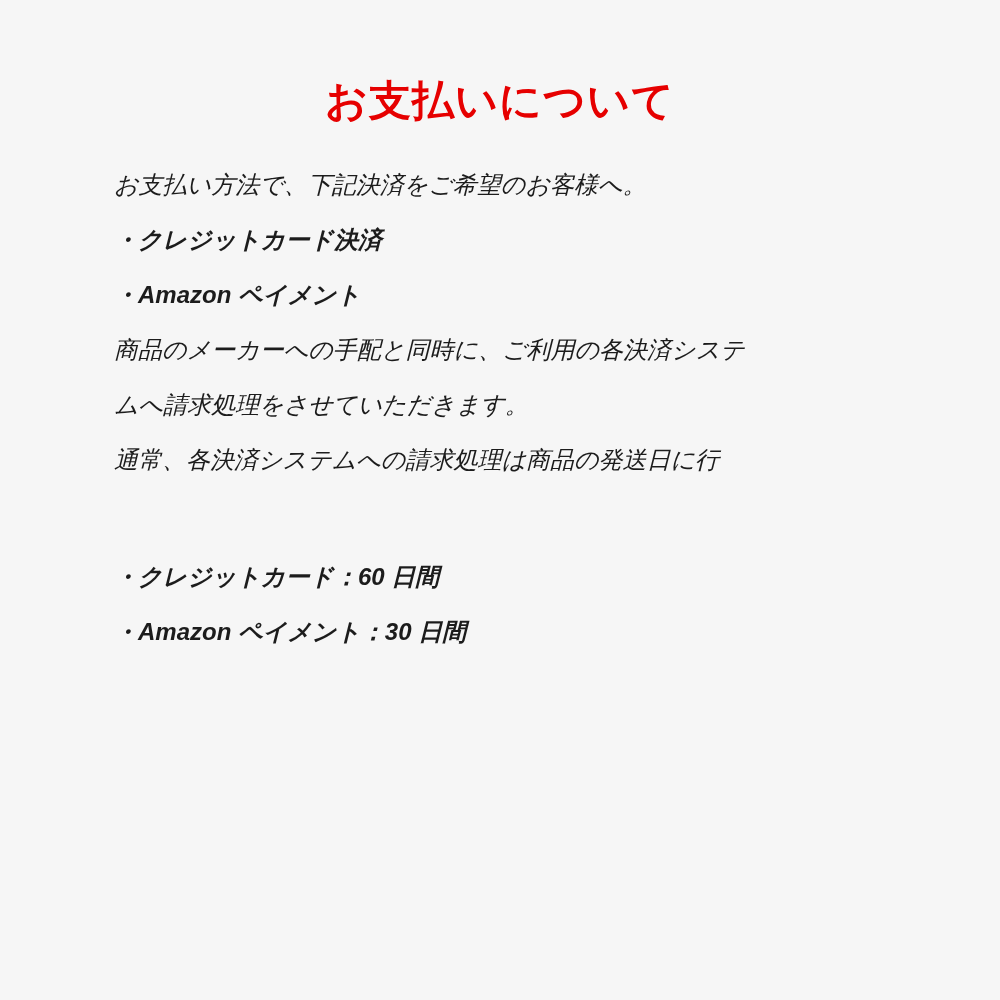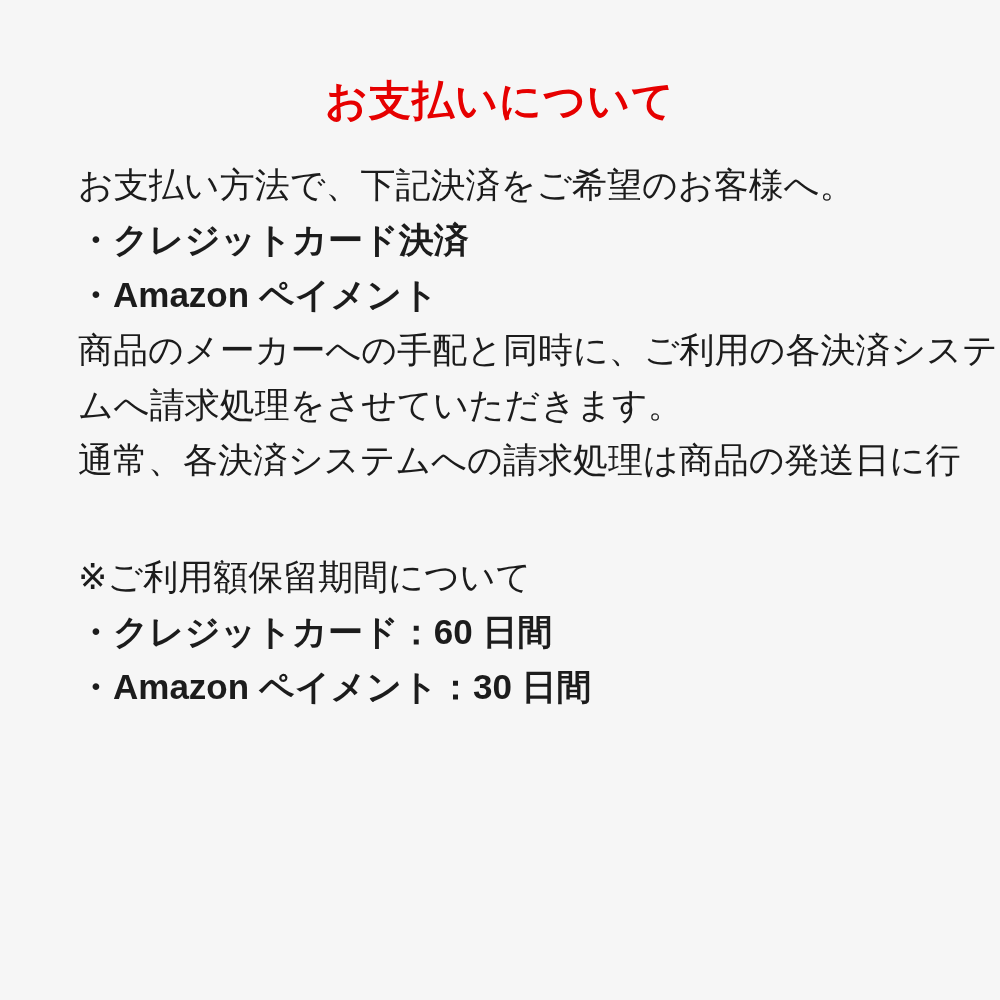--- a/index.html
+++ b/index.html
@@ -24,22 +24,23 @@
     margin: 0;
     font-size: 42px;
     line-height: 58px;
     font-weight: 700;
     text-align: center;
     color: var(--title-color, #e60000);
     letter-spacing: 1px;
   }
   .body-text {
     margin-top: 27px;
-    padding: 0 78px;
-    font-size: 35px;
+    padding: 0 114px;
+    font-size: 24px;
+    font-style: italic;
   }
   .line {
     line-height: 55px;
     white-space: nowrap;
     font-weight: 400;
   }
   .line .bold {
     font-weight: 700;
     text-align: center;
   }
@@ -53,17 +54,16 @@
 <div class="page">
   <h1 class="title">お支払いについて</h1>
   <div class="body-text" id="lines">
       <div class="line"><span class="">お支払い方法で、下記決済をご希望のお客様へ。</span></div>
       <div class="line"><span class="bold">・クレジットカード決済</span></div>
       <div class="line"><span class="bold">・Amazon ペイメント</span></div>
       <div class="line"><span class="">商品のメーカーへの手配と同時に、ご利用の各決済システ</span></div>
       <div class="line"><span class="">ムへ請求処理をさせていただきます。</span></div>
       <div class="line"><span class="">通常、各決済システムへの請求処理は商品の発送日に行</span></div>
       <div class="spacer"></div>
-      <div class="line"><span class="">※ご利用額保留期間について</span></div>
       <div class="line"><span class="bold">・クレジットカード：60 日間</span></div>
       <div class="line"><span class="bold">・Amazon ペイメント：30 日間</span></div>
     </div>
 </div>
 
 </body></html>

